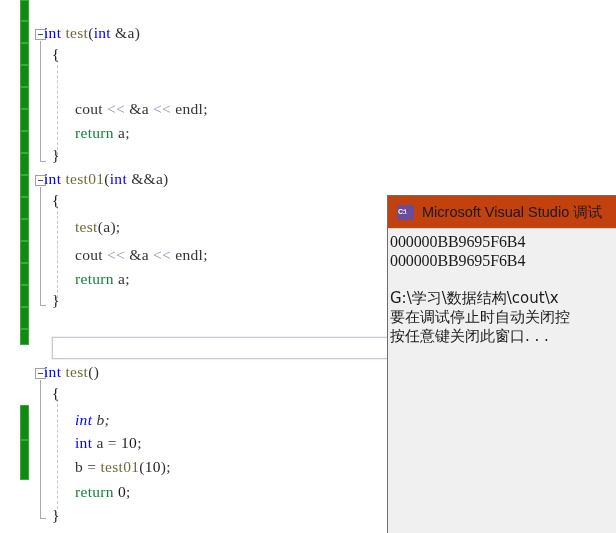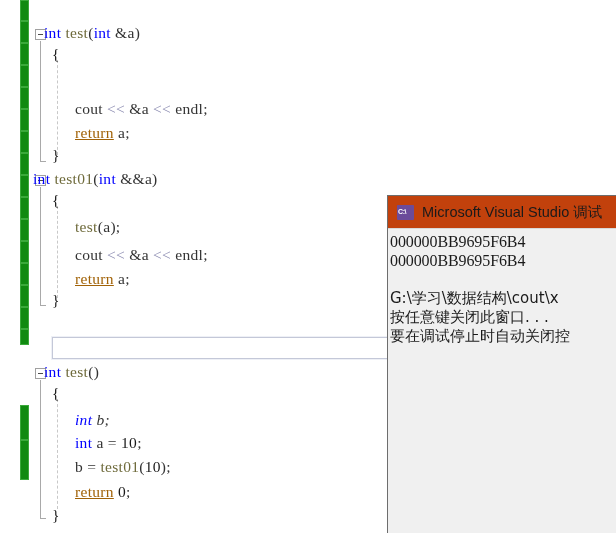--- a/index.html
+++ b/index.html
@@ -76,21 +76,21 @@
   
   .code-line {
     position: absolute;
     white-space: pre;
     font-family: "Liberation Serif", serif;
     font-size: 15.5px;
     line-height: 17px;
     letter-spacing: 0.3px;
   }
   .kw      { color: #0000ff; }      
-  .ctl     { color: #a16207; text-decoration: underline; }      
+  .ctl     { color: #15803d; }      
   .fn      { color: #6f6b3c; }      
   .plain   { color: #333333; }      
   .op      { color: #8a8ab0; }      
   .num     { color: #1a1a1a; }      
   .brace   { color: #1a1a1a; }
 
   
   #popup {
     position: absolute;
     left: 52px; top: 337px;
@@ -213,21 +213,21 @@
       <div class="indent-guide" style="top: 60px; height: 95px;"></div>
       <div class="indent-guide" style="top: 206px; height: 92px;"></div>
       <div class="indent-guide" style="top: 399px; height: 110px;"></div>
     </div>
   <div id="code-lines">
       <div class="code-line" style="top: 24px; left: 44px;"><span class="kw">int</span><span class="plain"> </span><span class="fn">test</span><span class="plain">(</span><span class="kw">int</span><span class="plain"> &amp;a)</span></div>
       <div class="code-line" style="top: 45px; left: 52px;"><span class="brace">{</span></div>
       <div class="code-line" style="top: 100px; left: 75px;"><span class="plain">cout </span><span class="op">&lt;&lt;</span><span class="plain"> &amp;a </span><span class="op">&lt;&lt;</span><span class="plain"> endl;</span></div>
       <div class="code-line" style="top: 124px; left: 75px;"><span class="ctl">return</span><span class="plain"> a;</span></div>
       <div class="code-line" style="top: 146px; left: 52px;"><span class="brace">}</span></div>
-      <div class="code-line" style="top: 170px; left: 33px; text-align: center;"><span class="kw">int</span><span class="plain"> </span><span class="fn">test01</span><span class="plain">(</span><span class="kw">int</span><span class="plain"> &amp;&amp;a)</span></div>
+      <div class="code-line" style="top: 170px; left: 44px; text-align: center;"><span class="kw">int</span><span class="plain"> </span><span class="fn">test01</span><span class="plain">(</span><span class="kw">int</span><span class="plain"> &amp;&amp;a)</span></div>
       <div class="code-line" style="top: 191px; left: 52px;"><span class="brace">{</span></div>
       <div class="code-line" style="top: 218px; left: 75px;"><span class="fn">test</span><span class="plain">(a);</span></div>
       <div class="code-line" style="top: 246px; left: 75px;"><span class="plain">cout </span><span class="op">&lt;&lt;</span><span class="plain"> &amp;a </span><span class="op">&lt;&lt;</span><span class="plain"> endl;</span></div>
       <div class="code-line" style="top: 270px; left: 75px;"><span class="ctl">return</span><span class="plain"> a;</span></div>
       <div class="code-line" style="top: 291px; left: 52px;"><span class="brace">}</span></div>
       <div class="code-line" style="top: 363px; left: 44px;"><span class="kw">int</span><span class="plain"> </span><span class="fn">test</span><span class="plain">()</span></div>
       <div class="code-line" style="top: 384px; left: 52px;"><span class="brace">{</span></div>
       <div class="code-line" style="top: 411px; left: 75px; font-style: italic;"><span class="kw">int</span><span class="plain"> b;</span></div>
       <div class="code-line" style="top: 434px; left: 75px;"><span class="kw">int</span><span class="plain"> a = </span><span class="num">10</span><span class="plain">;</span></div>
       <div class="code-line" style="top: 458px; left: 75px; text-align: center;"><span class="plain">b = </span><span class="fn">test01</span><span class="plain">(</span><span class="num">10</span><span class="plain">);</span></div>
@@ -244,17 +244,17 @@
   <div id="console-titlebar">
     <span class="console-icon"></span>
     <span id="console-title">Microsoft Visual Studio 调试</span>
   </div>
 
   <div id="console-body">
       <div class="console-line">000000BB9695F6B4</div>
       <div class="console-line">000000BB9695F6B4</div>
       <div class="console-line blank"></div>
       <div class="console-line cn">G:\学习\数据结构\cout\x</div>
+      <div class="console-line cn">要在调试停止时自动关闭控</div>
       <div class="console-line cn">按任意键关闭此窗口. . .</div>
-      <div class="console-line cn">要在调试停止时自动关闭控</div>
     </div>
 
 </div>
 
 </body></html>

